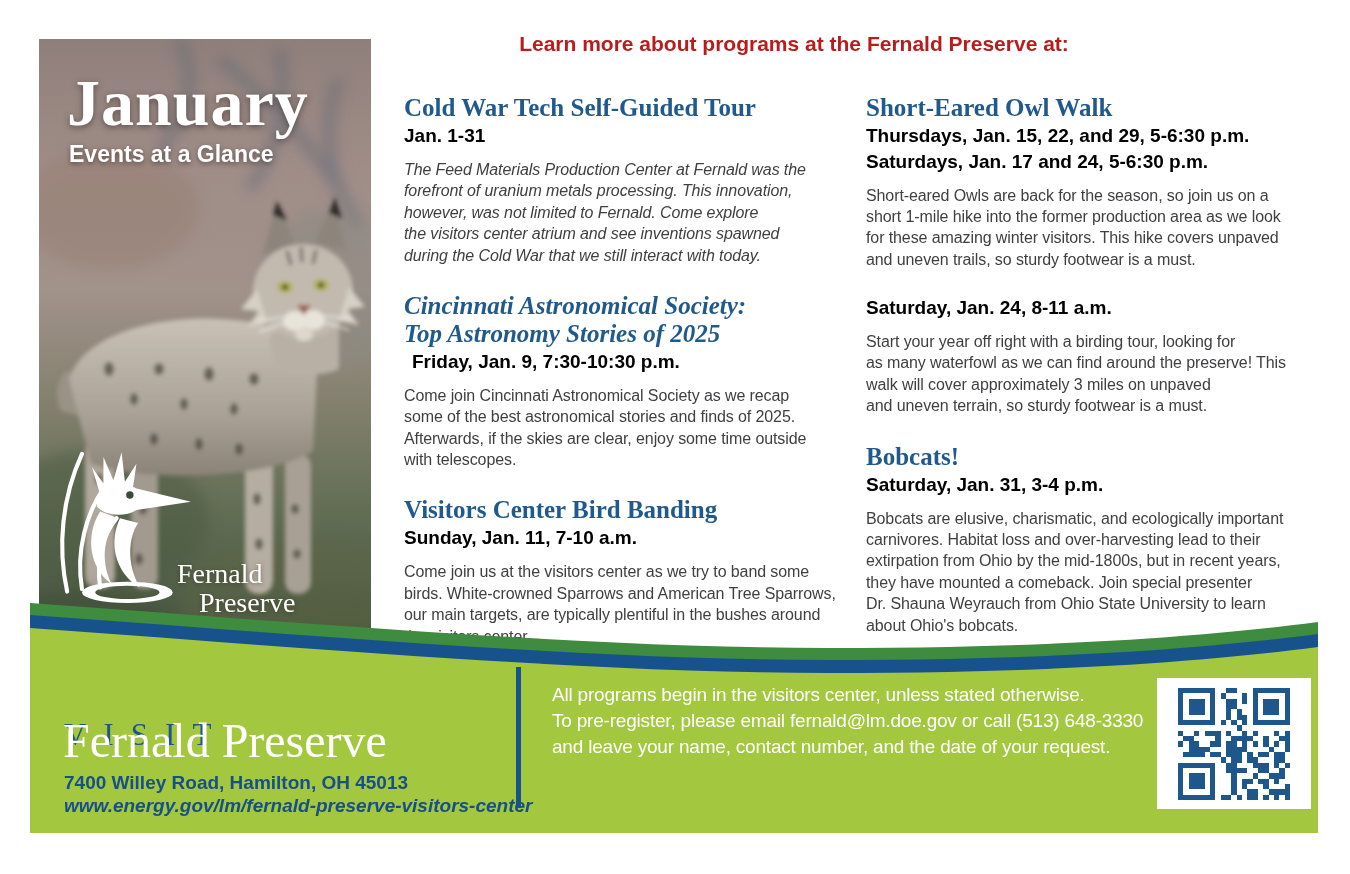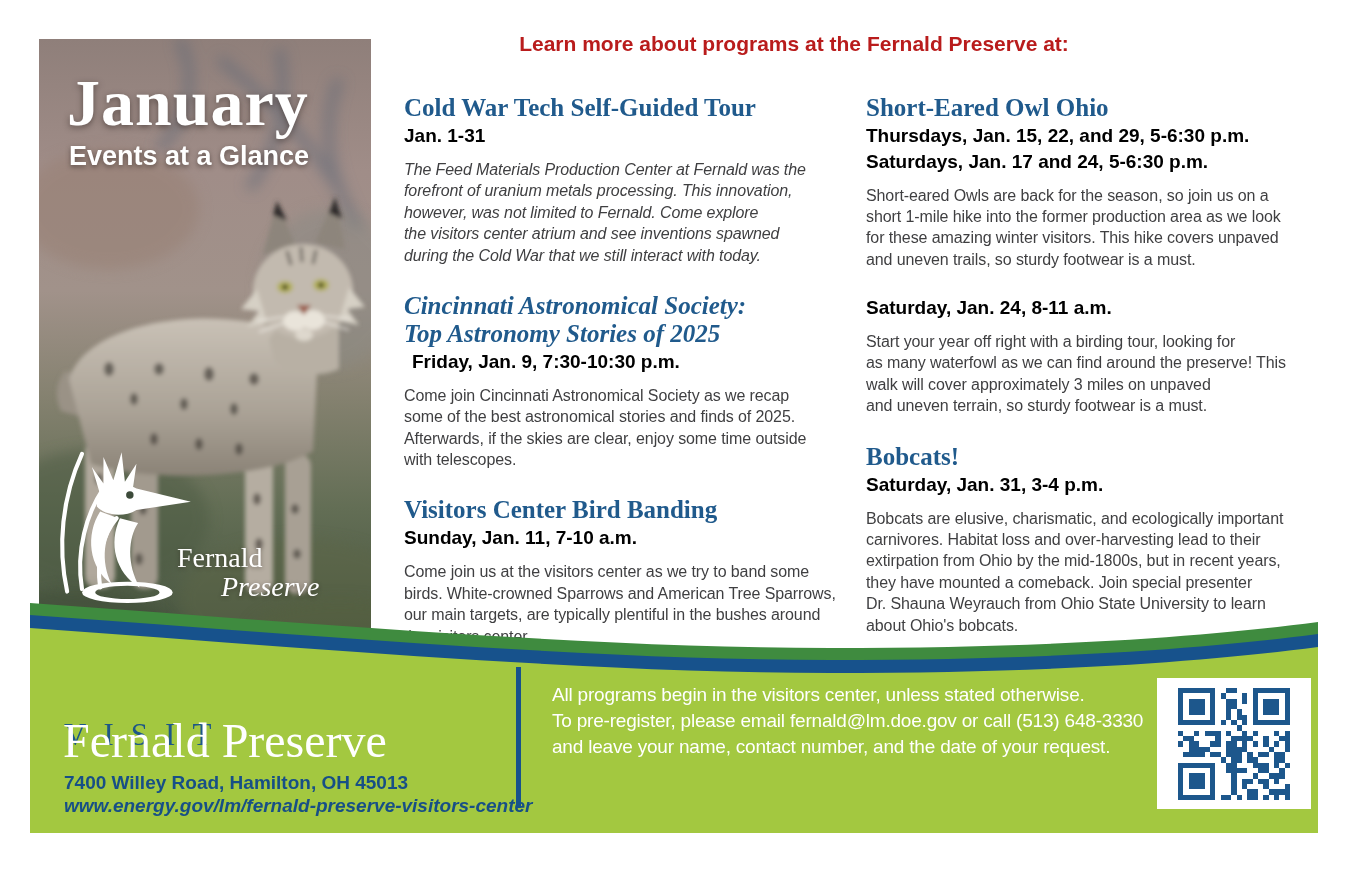--- a/index.html
+++ b/index.html
@@ -5,26 +5,26 @@
   html,body{margin:0;padding:0;background:#ffffff;}
   .poster{position:relative;width:1350px;height:874px;background:#ffffff;overflow:hidden;
           font-family:"Liberation Sans",sans-serif;}
   
   .photo{position:absolute;left:39px;top:39px;width:332px;height:601px;overflow:hidden;}
   .photo svg{position:absolute;left:0;top:0;}
   .month{position:absolute;left:28px;top:26px;color:#ffffff;
          font-family:"Liberation Serif",serif;font-size:66px;font-weight:700;
          text-shadow:0 2px 6px rgba(40,30,25,.55);letter-spacing:1px;}
   .tagline{position:absolute;left:30px;top:102px;color:#ffffff;font-weight:bold;
-           font-size:27px;text-shadow:0 2px 5px rgba(40,30,25,.55);}
+           font-size:23px;text-shadow:0 2px 5px rgba(40,30,25,.55);}
   .logo{position:absolute;left:10px;top:392px;width:315px;height:205px;}
-  .logo-text{position:absolute;left:128px;top:112px;color:#ffffff;
+  .logo-text{position:absolute;left:128px;top:128px;color:#ffffff;
              font-family:"Liberation Serif",serif;font-size:28px;line-height:1.05;
              text-shadow:0 1px 4px rgba(40,30,25,.45);}
-  .logo-text .l2{margin-left:44px;font-style:italic;}
+  .logo-text .l2{margin-left:22px;}
   
   .header{position:absolute;left:404px;top:32px;width:780px;}
   .header-intro{color:#b91c1c;font-weight:bold;font-size:21px;text-align:center;}
   .header-url{color:#69a74e;font-style:italic;font-size:20px;margin-top:2px;cursor:pointer;}
   
   .col{position:absolute;top:94px;}
   .col-left{left:404px;width:452px;}
   .col-right{left:866px;width:462px;}
   .event{margin-bottom:26px;}
   .etitle{margin:0;color:#205a8c;font-family:"Liberation Serif",serif;
@@ -232,21 +232,21 @@
       <div class="edate">Sunday, Jan. 11, 7-10 a.m.</div>
       <p class="ebody">Come join us at the visitors center as we try to band some
 birds. White-crowned Sparrows and American Tree Sparrows,
 our main targets, are typically plentiful in the bushes around
 the visitors center.</p>
     </div>
   </div>
 
   <div class="col col-right">
     <div class="event">
-      <h3 class="etitle">Short-Eared Owl Ohio</h3>
+      <h3 class="etitle">Short-Eared Owl Walk</h3>
       <div class="edate">Thursdays, Jan. 15, 22, and 29, 5-6:30 p.m.</div>
       <div class="edate">Saturdays, Jan. 17 and 24, 5-6:30 p.m.</div>
       <p class="ebody">Short-eared Owls are back for the season, so join us on a
 short 1-mile hike into the former production area as we look
 for these amazing winter visitors. This hike covers unpaved
 and uneven trails, so sturdy footwear is a must.</p>
     </div>
     <div class="event">
       <div class="edate">Saturday, Jan. 24, 8-11 a.m.</div>
       <p class="ebody">Start your year off right with a birding tour, looking for

